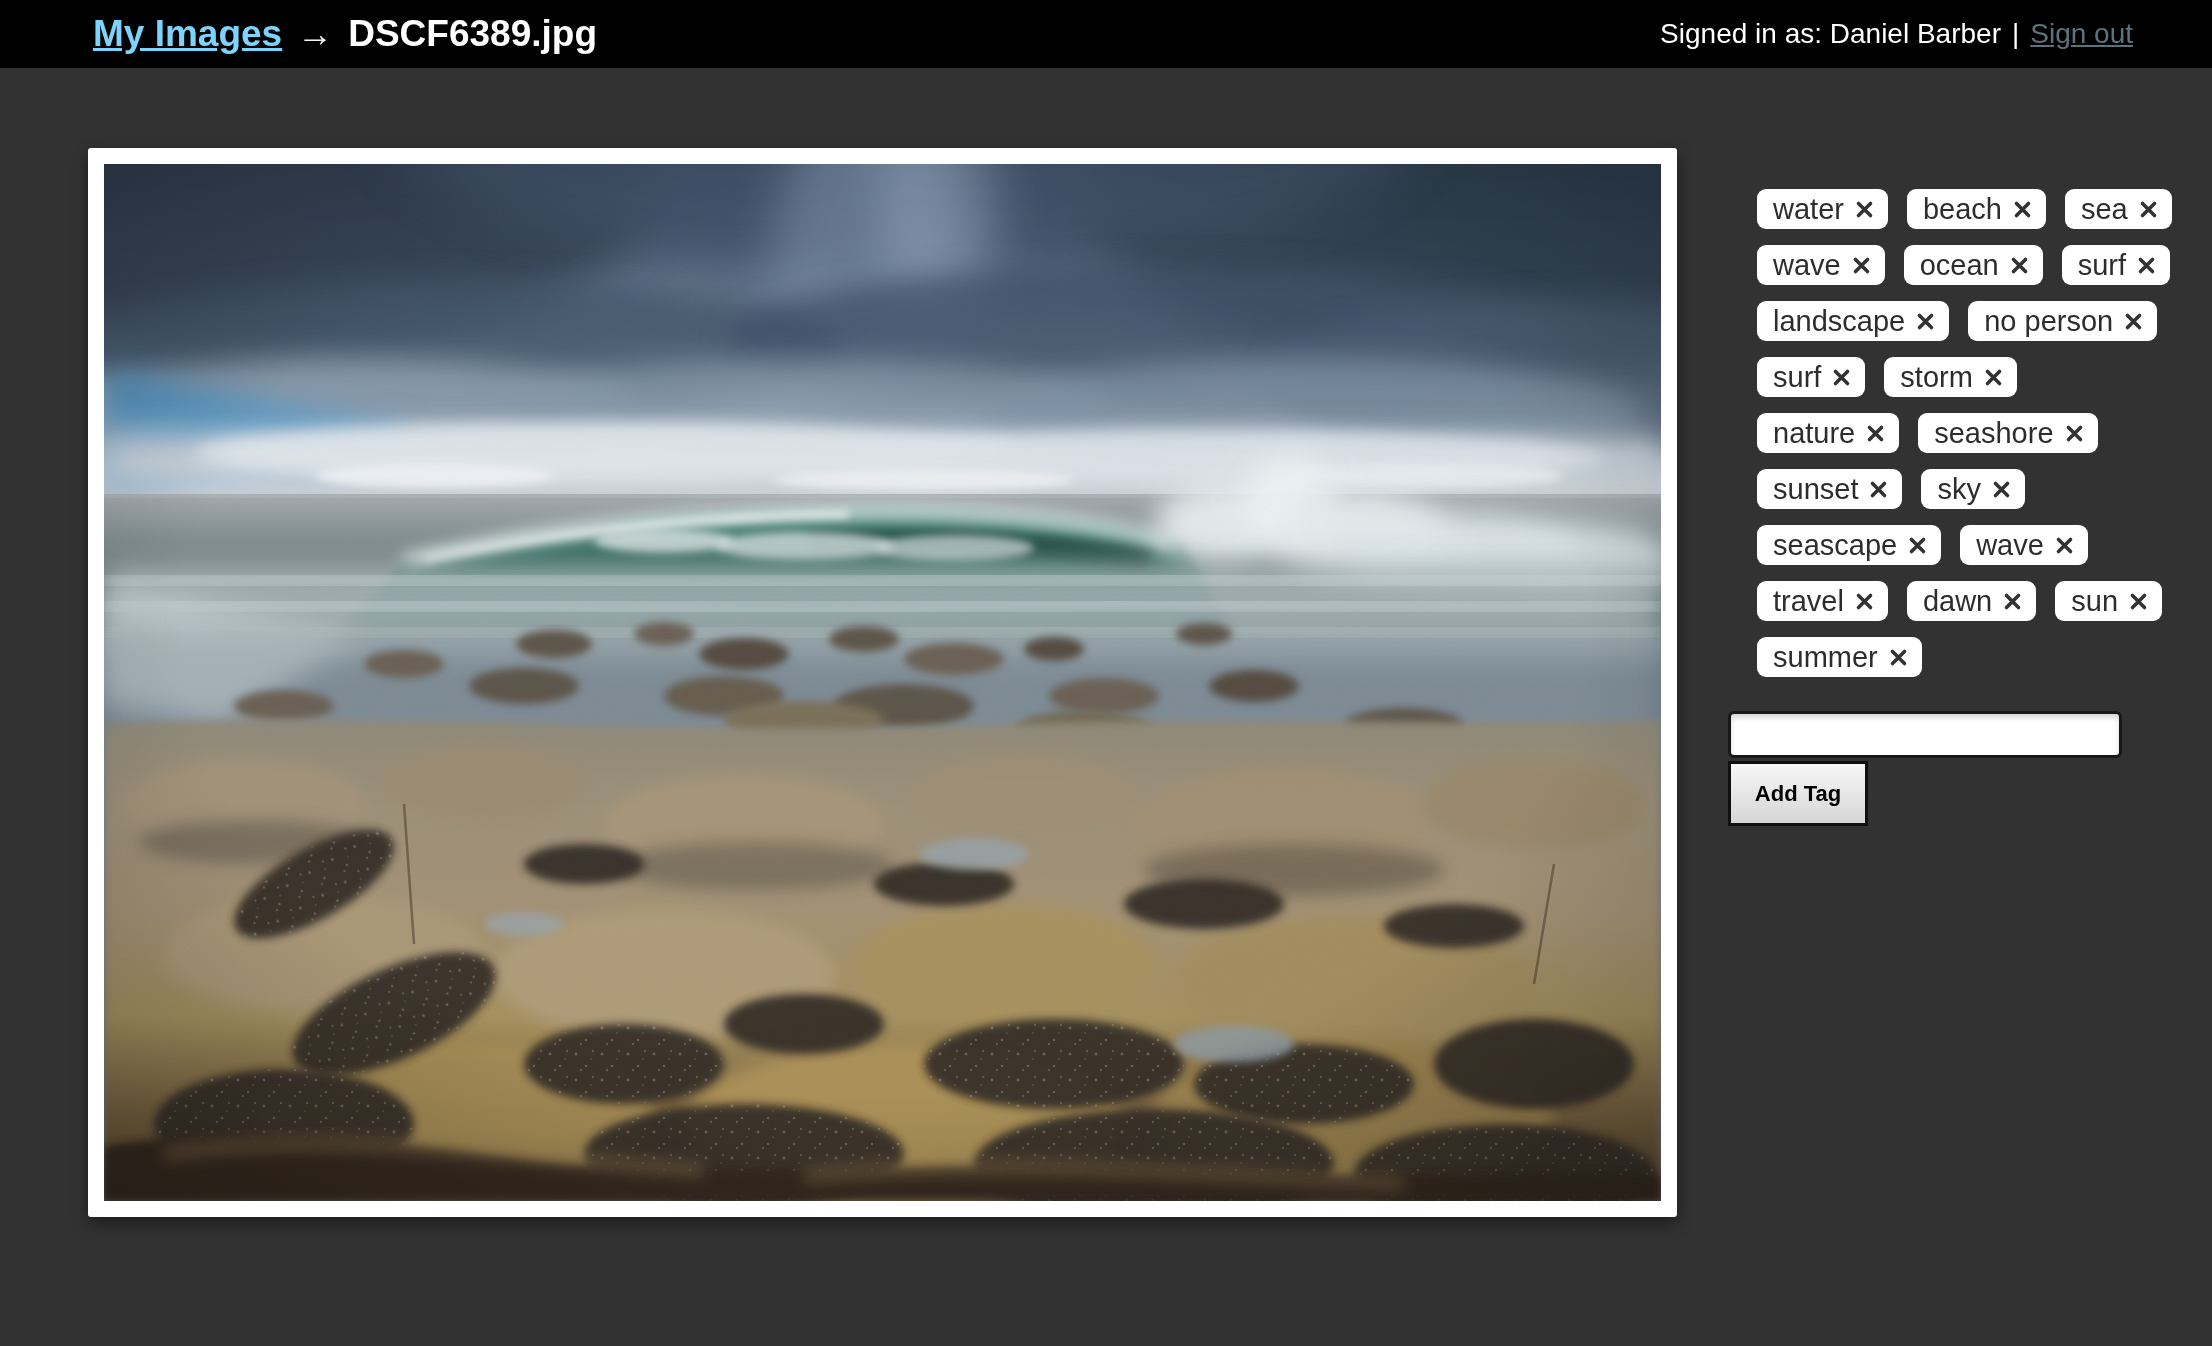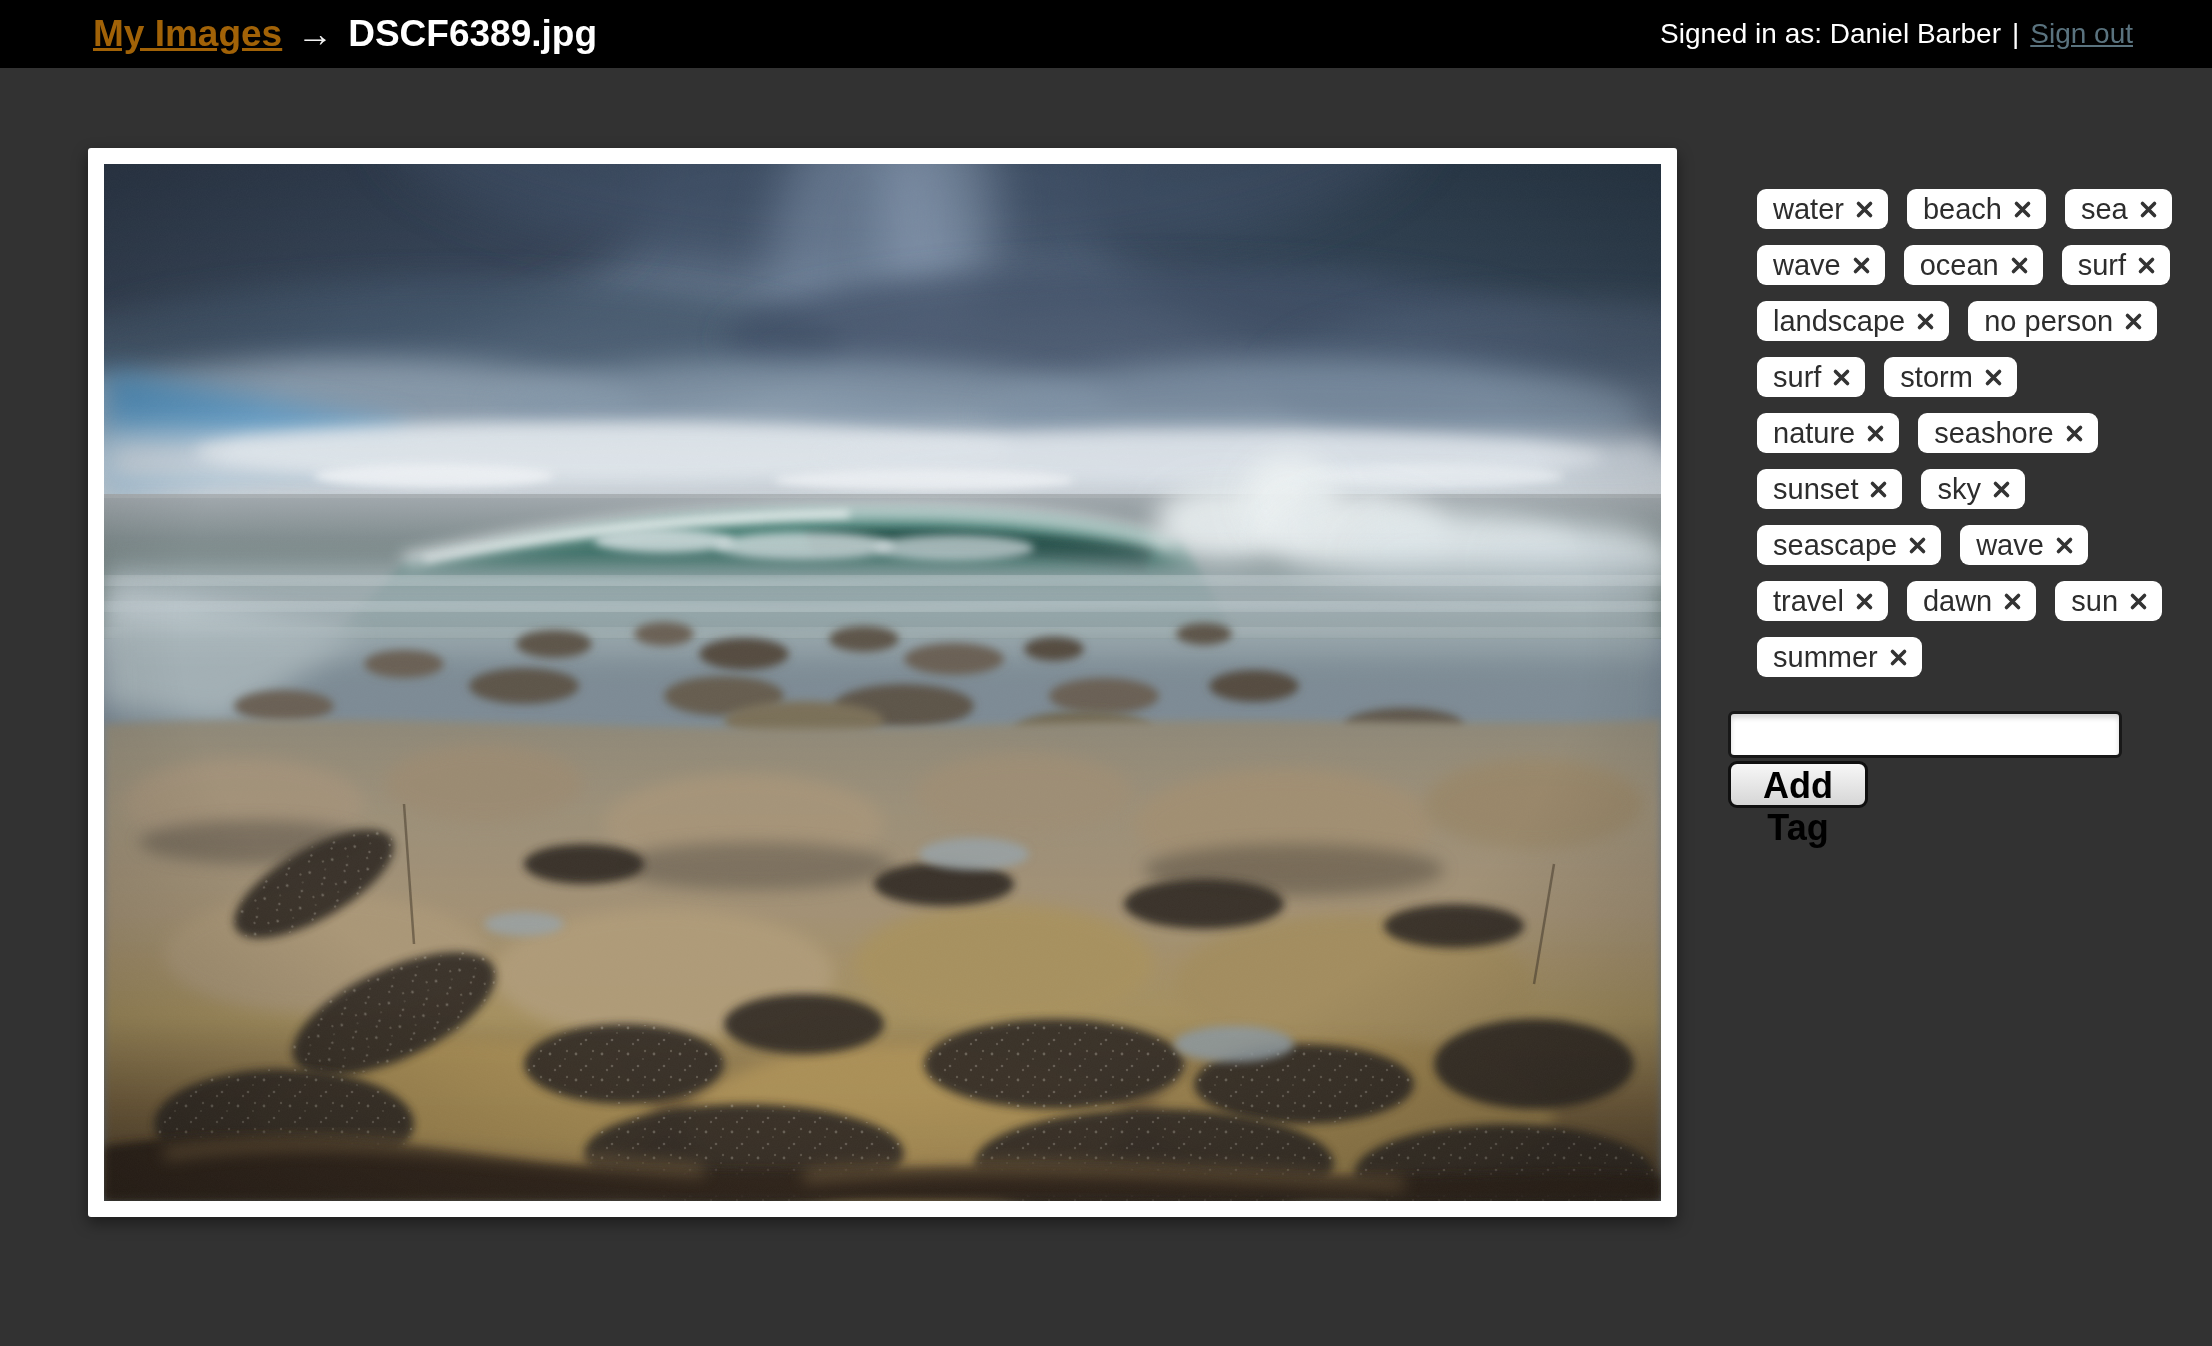--- a/index.html
+++ b/index.html
@@ -8,21 +8,21 @@
     background:#323232;
     font-family:"Liberation Sans","DejaVu Sans",sans-serif;
   }
   
   .topbar{
     position:absolute;left:0;top:0;width:2212px;height:68px;background:#000;
     display:flex;align-items:center;justify-content:space-between;
     box-sizing:border-box;padding:0 79px 0 93px;
   }
   .crumb{display:flex;align-items:center;gap:15px;font-size:37px;font-weight:700;color:#fff;}
-  .crumb a{color:#a16207;text-decoration:underline;cursor:pointer;}
+  .crumb a{color:#7dd3fc;text-decoration:underline;cursor:pointer;}
   .crumb .arrow{font-weight:400;font-size:36px;color:#f2f2f2;}
   .session{display:flex;align-items:center;gap:11px;font-size:28px;font-weight:400;color:#fff;}
   .session a{color:#5a737f;cursor:pointer;}
   
   .photo-frame{
     position:absolute;left:88px;top:148px;margin:0;
     width:1557px;height:1037px;background:#fff;padding:16px;border-radius:3px;
     box-shadow:0 6px 16px rgba(0,0,0,.45);
   }
   .photo-frame svg{display:block;width:1557px;height:1037px;background:#6d7b8a;}
@@ -38,24 +38,24 @@
   .tag-x{width:19px;height:19px;flex:none;cursor:pointer;}
   .tag-x path{stroke:#333;stroke-width:3.6;stroke-linecap:round;fill:none;}
   
   .tag-input{
     position:absolute;left:1728px;top:711px;width:394px;height:47px;
     box-sizing:border-box;border:3px solid #181818;border-radius:6px;background:#fff;
     box-shadow:inset 0 4px 5px rgba(0,0,0,.16);
     font-size:28px;padding:0 12px;font-family:inherit;outline:none;color:#222;
   }
   .add-btn{
-    position:absolute;left:1728px;top:761px;width:140px;height:47px;
-    box-sizing:border-box;border:3px solid #101010;border-radius:9px;
+    position:absolute;left:1728px;top:761px;width:140px;height:65px;
+    box-sizing:border-box;border:3px solid #101010;border-radius:0;
     background:linear-gradient(#f7f7f7,#d6d6d6);
-    font-size:36px;font-weight:700;color:#000;font-family:inherit;cursor:pointer;
+    font-size:22px;font-weight:700;color:#000;font-family:inherit;cursor:pointer;
   }
 </style>
 </head>
 <body>
 
 <header class="topbar">
   <div class="crumb">
     <a href="#">My Images</a>
     <span class="arrow">→</span>
     <span>DSCF6389.jpg</span>

